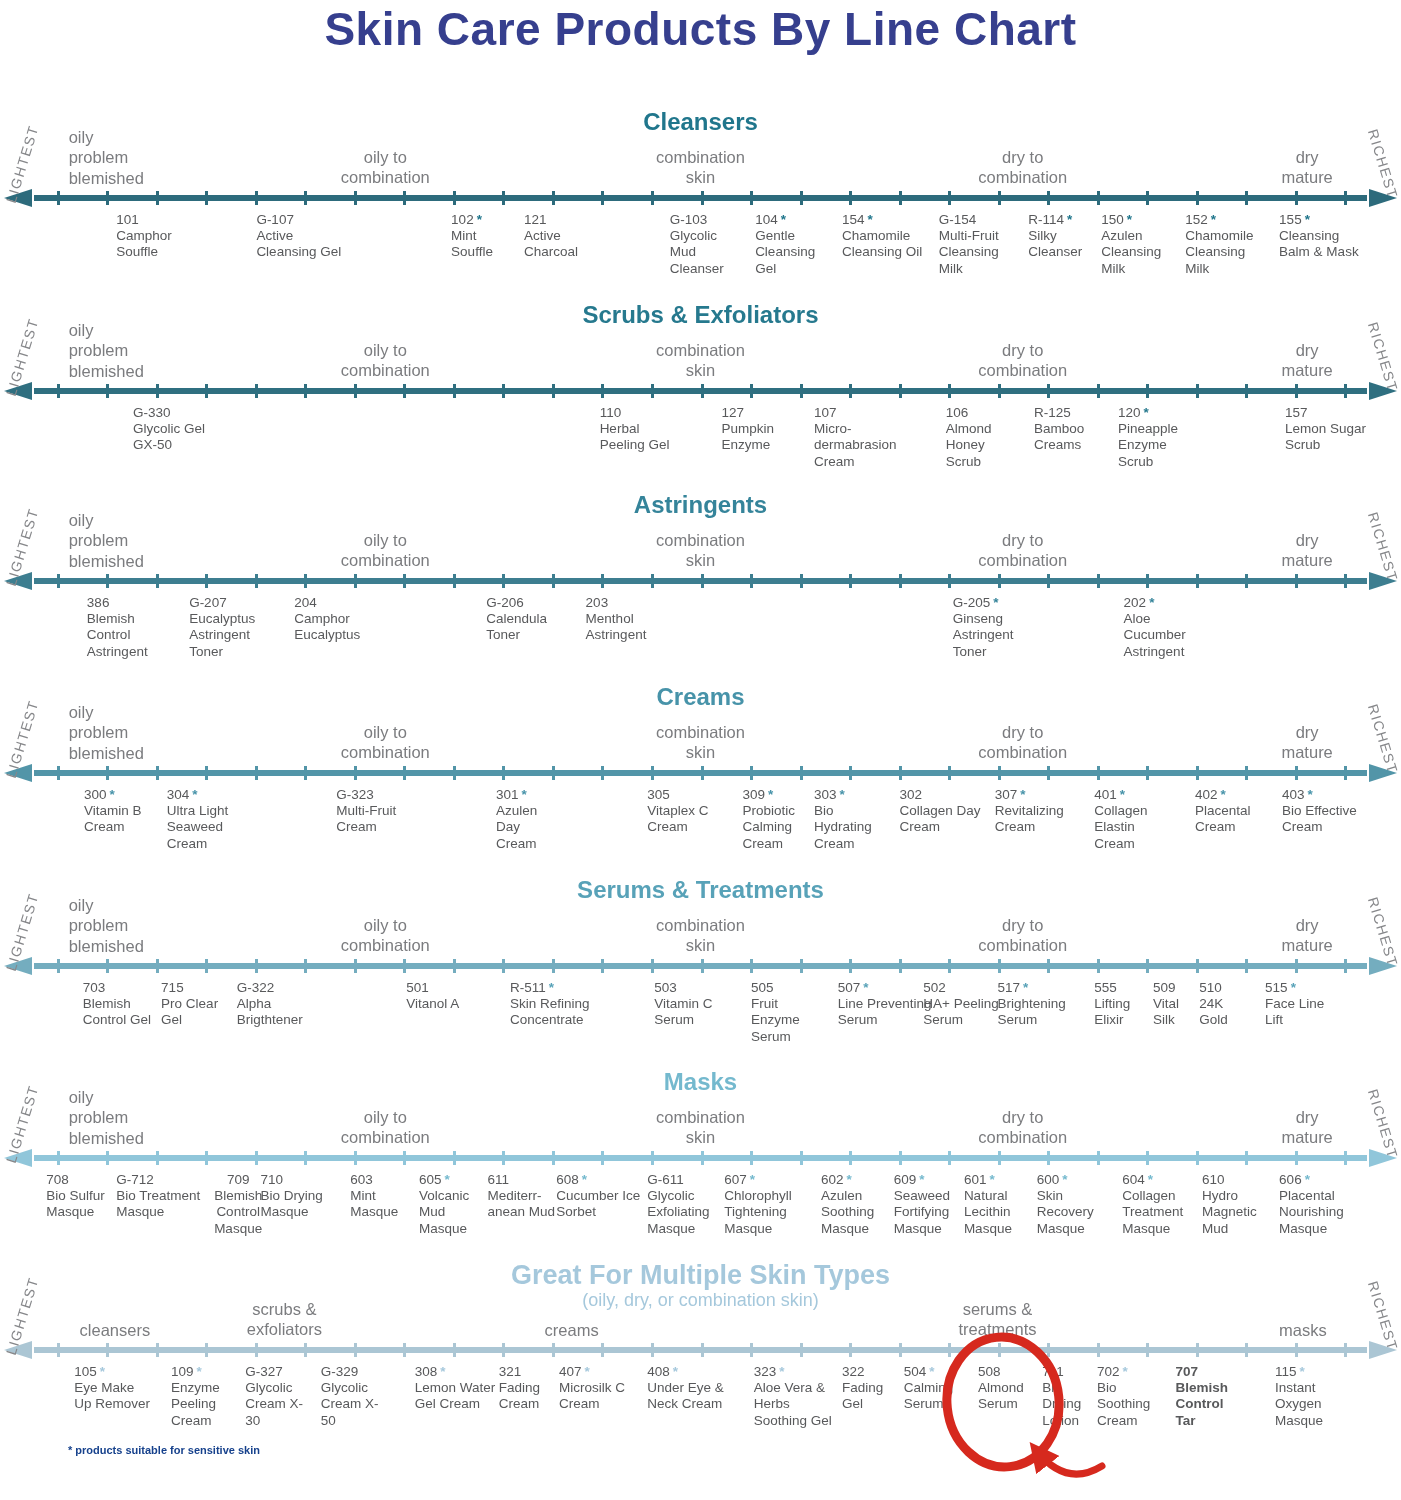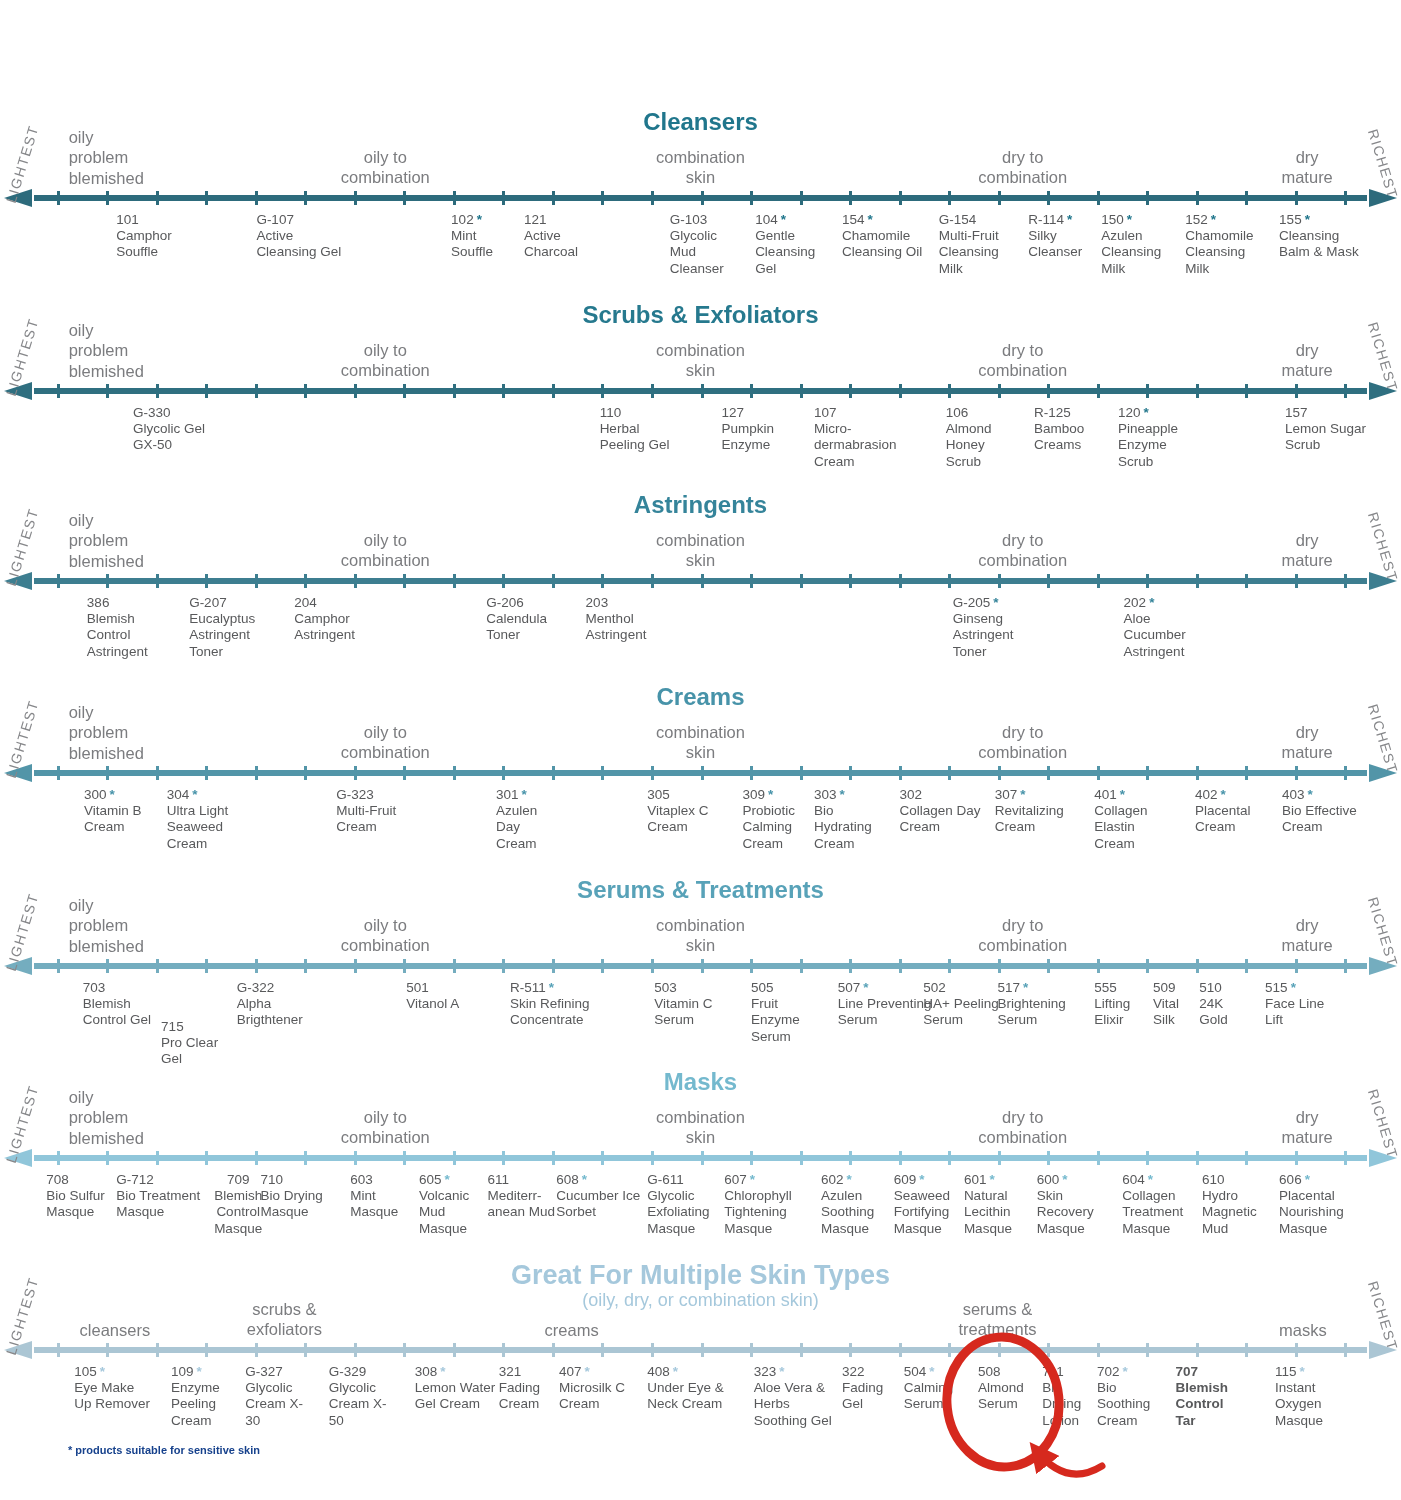--- a/index.html
+++ b/index.html
@@ -48,20 +48,21 @@
   .star{ font-weight:700; margin-left:3px; }
   #footnote{
     position:absolute; left:68px; top:1444px; font-size:11px; font-weight:700;
   }
   #highlight-svg{ position:absolute; left:0; top:0; pointer-events:none; }
 </style>
 </head>
 <body>
 
 <div id="chart">
+  <h1 id="main-title" style="color: rgb(54, 63, 142);">Skin Care Products By Line Chart</h1>
 
   <div id="rows">
       <div class="row" style="top: 108px;">
         <div class="row-header" style="color: rgb(32, 118, 140);">Cleansers</div>
         <div class="skin-label left" style="left: 4.9%;">oily
 problem
 blemished</div>
         <div class="skin-label" style="left: 27.5%;">oily to
 combination</div>
         <div class="skin-label" style="left: 50%;">combination
@@ -283,21 +284,21 @@
         <div class="product" style="left: 6.2%; width: 85px;">
           <div class="code">386</div>
           <div class="name">Blemish Control Astringent</div>
         </div>
         <div class="product" style="left: 13.5%; width: 90px;">
           <div class="code">G-207</div>
           <div class="name">Eucalyptus Astringent Toner</div>
         </div>
         <div class="product" style="left: 21%; width: 90px;">
           <div class="code">204</div>
-          <div class="name">Camphor Astringent</div>
+          <div class="name">Camphor Eucalyptus</div>
         </div>
         <div class="product" style="left: 34.7%; width: 90px;">
           <div class="code">G-206</div>
           <div class="name">Calendula Toner</div>
         </div>
         <div class="product" style="left: 41.8%; width: 90px;">
           <div class="code">203</div>
           <div class="name">Menthol Astringent</div>
         </div>
         <div class="product" style="left: 68%; width: 90px;">
@@ -449,21 +450,21 @@
           <div class="tick" style="left: 98%; background: rgb(116, 173, 191);"></div>
           <div class="ah-left" style="border-right: 28px solid rgb(116, 173, 191);"></div>
           <div class="ah-right" style="border-left: 28px solid rgb(116, 173, 191);"></div>
         </div>
         <div class="edge-label edge-left">LIGHTEST</div>
         <div class="edge-label edge-right">RICHEST</div>
         <div class="product" style="left: 5.9%; width: 75px;">
           <div class="code">703</div>
           <div class="name">Blemish Control Gel</div>
         </div>
-        <div class="product" style="left: 11.5%; width: 80px; margin-top: 39px;">
+        <div class="product" style="left: 11.5%; width: 80px;">
           <div class="code">715</div>
           <div class="name">Pro Clear Gel</div>
         </div>
         <div class="product" style="left: 16.9%; width: 100px;">
           <div class="code">G-322</div>
           <div class="name">Alpha Brigthtener</div>
         </div>
         <div class="product" style="left: 29%; width: 58px;">
           <div class="code">501</div>
           <div class="name">Vitanol A</div>
@@ -674,21 +675,21 @@
           <div class="name">Eye Make Up Remover</div>
         </div>
         <div class="product" style="left: 12.2%; width: 70px;">
           <div class="code">109<span class="star" style="color: rgb(165, 200, 220);">*</span></div>
           <div class="name">Enzyme Peeling Cream</div>
         </div>
         <div class="product" style="left: 17.5%; width: 70px;">
           <div class="code">G-327</div>
           <div class="name">Glycolic Cream X-30</div>
         </div>
-        <div class="product" style="left: 22.9%; width: 70px; margin-left: 8px;">
+        <div class="product" style="left: 22.9%; width: 70px;">
           <div class="code">G-329</div>
           <div class="name">Glycolic Cream X-50</div>
         </div>
         <div class="product" style="left: 29.6%; width: 90px;">
           <div class="code">308<span class="star" style="color: rgb(165, 200, 220);">*</span></div>
           <div class="name">Lemon Water Gel Cream</div>
         </div>
         <div class="product" style="left: 35.6%; width: 60px;">
           <div class="code">321</div>
           <div class="name">Fading Cream</div>

